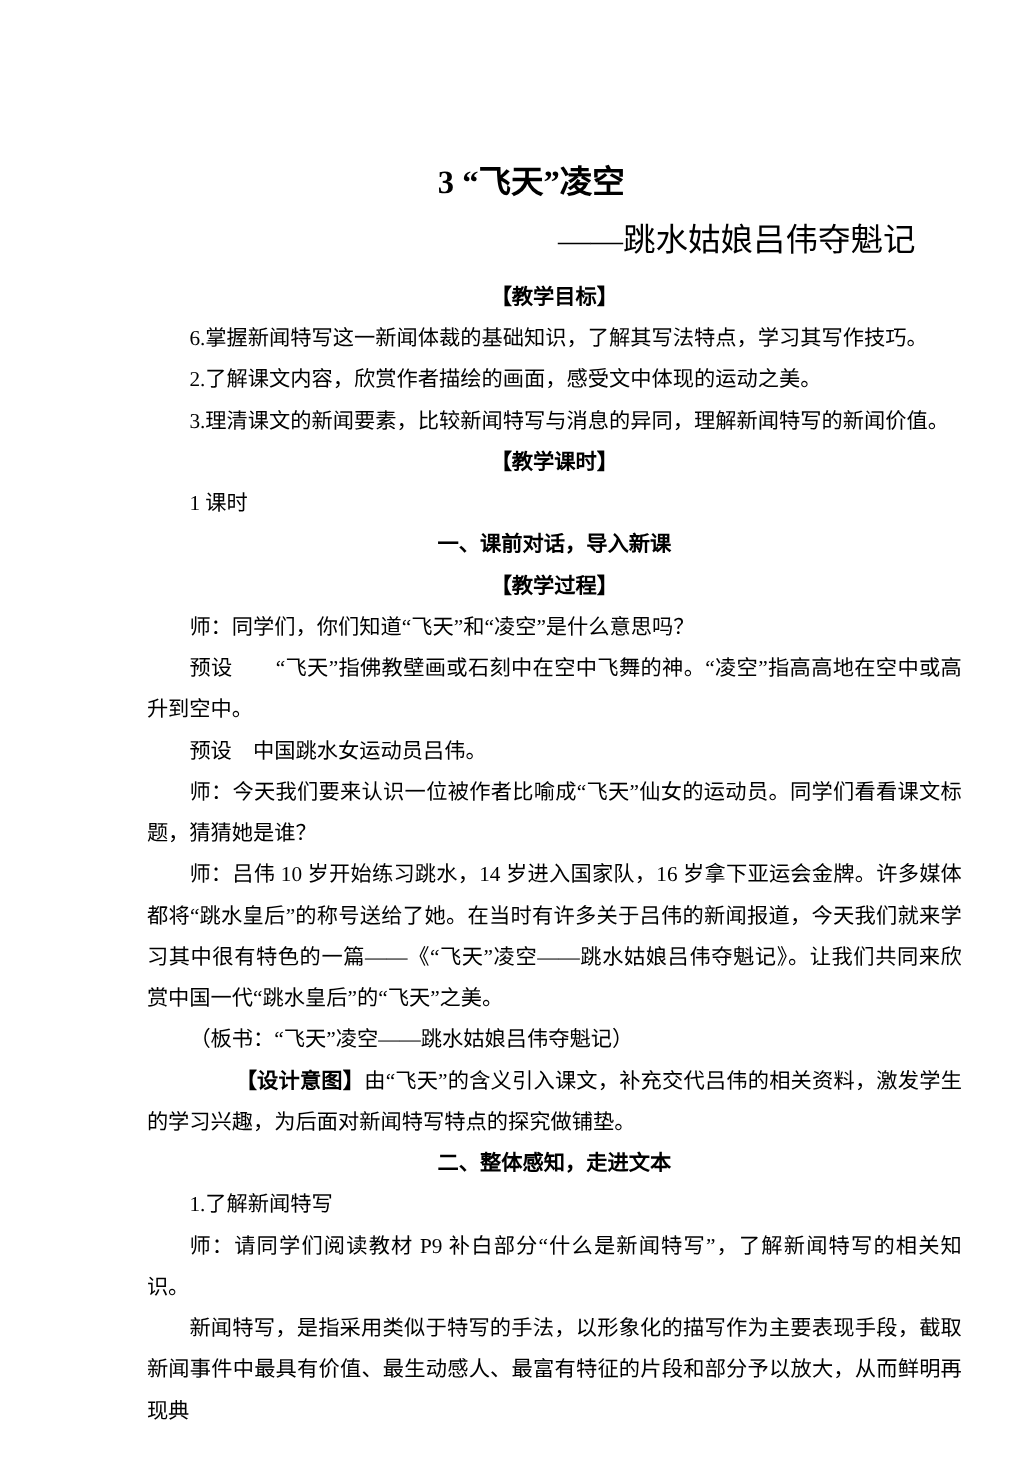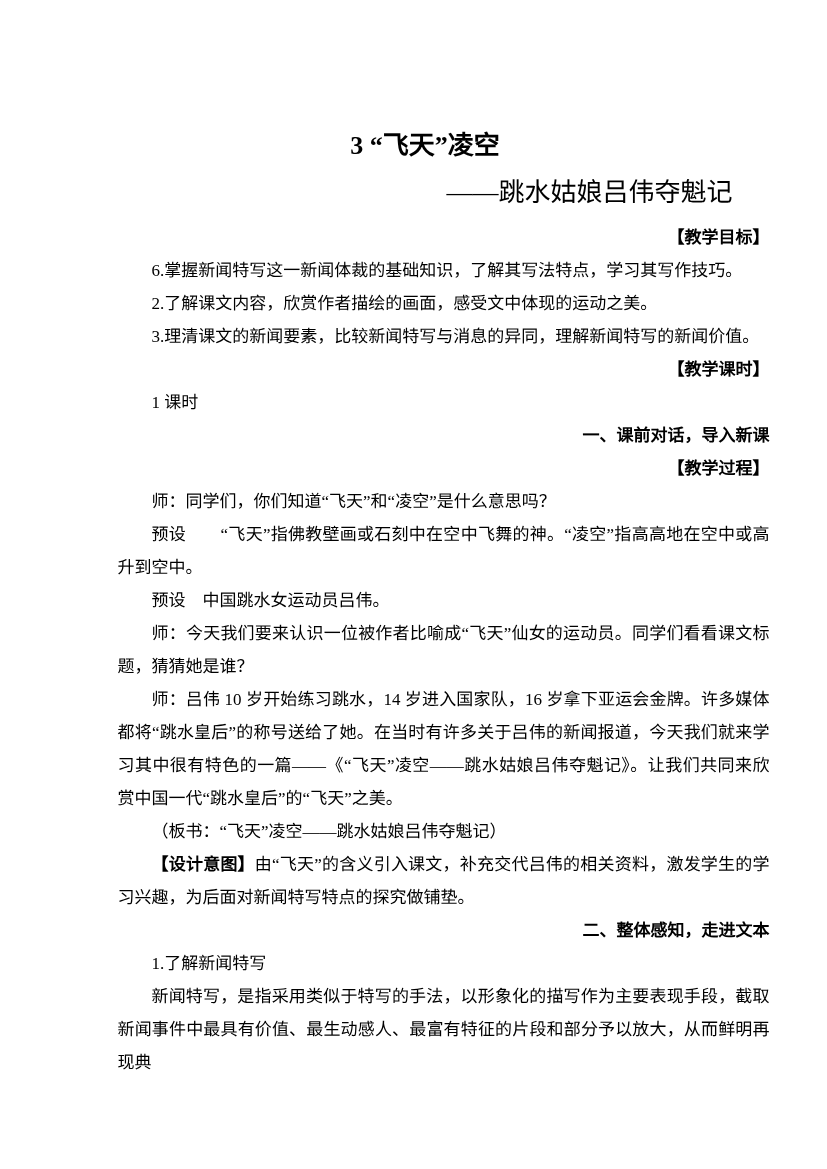--- a/index.html
+++ b/index.html
@@ -47,26 +47,27 @@
     text-justify: inter-ideograph;
     word-break: break-all;
   }
   .para.body {
     text-indent: 34px;
   }
   .para.bracket,
   .para.section {
     font-family: Liberation Serif, serif;
     font-weight: bold;
-    text-align: right;
+    text-align: center;
     text-indent: 0;
   }
   .inline-heading {
     font-family: Liberation Serif, serif;
     font-weight: bold;
+    margin-left: 37px;
   }
 </style>
 </head>
 <body>
 
 <div class="page">
   <div class="title-area">
     <h1 class="doc-title">3 “飞天”凌空</h1>
     <h2 class="doc-subtitle">——跳水姑娘吕伟夺魁记</h2>
   </div>
@@ -81,15 +82,16 @@
       <p class="para bracket">【教学过程】</p>
       <p class="para body">师：同学们，你们知道“飞天”和“凌空”是什么意思吗？</p>
       <p class="para body">预设　　“飞天”指佛教壁画或石刻中在空中飞舞的神。“凌空”指高高地在空中或高升到空中。</p>
       <p class="para body">预设　中国跳水女运动员吕伟。</p>
       <p class="para body">师：今天我们要来认识一位被作者比喻成“飞天”仙女的运动员。同学们看看课文标题，猜猜她是谁？</p>
       <p class="para body">师：吕伟 10 岁开始练习跳水，14 岁进入国家队，16 岁拿下亚运会金牌。许多媒体都将“跳水皇后”的称号送给了她。在当时有许多关于吕伟的新闻报道，今天我们就来学习其中很有特色的一篇——《“飞天”凌空——跳水姑娘吕伟夺魁记》。让我们共同来欣赏中国一代“跳水皇后”的“飞天”之美。</p>
       <p class="para body">（板书：“飞天”凌空——跳水姑娘吕伟夺魁记）</p>
       <p class="para body"><span class="inline-heading">【设计意图】</span><span>由“飞天”的含义引入课文，补充交代吕伟的相关资料，激发学生的学习兴趣，为后面对新闻特写特点的探究做铺垫。</span></p>
       <p class="para section">二、整体感知，走进文本</p>
       <p class="para body">1.了解新闻特写</p>
+      <p class="para body">师：请同学们阅读教材 P9 补白部分“什么是新闻特写”，了解新闻特写的相关知识。</p>
       <p class="para body">新闻特写，是指采用类似于特写的手法，以形象化的描写作为主要表现手段，截取新闻事件中最具有价值、最生动感人、最富有特征的片段和部分予以放大，从而鲜明再现典</p>
     </div>
 </div>
 
 </body></html>

